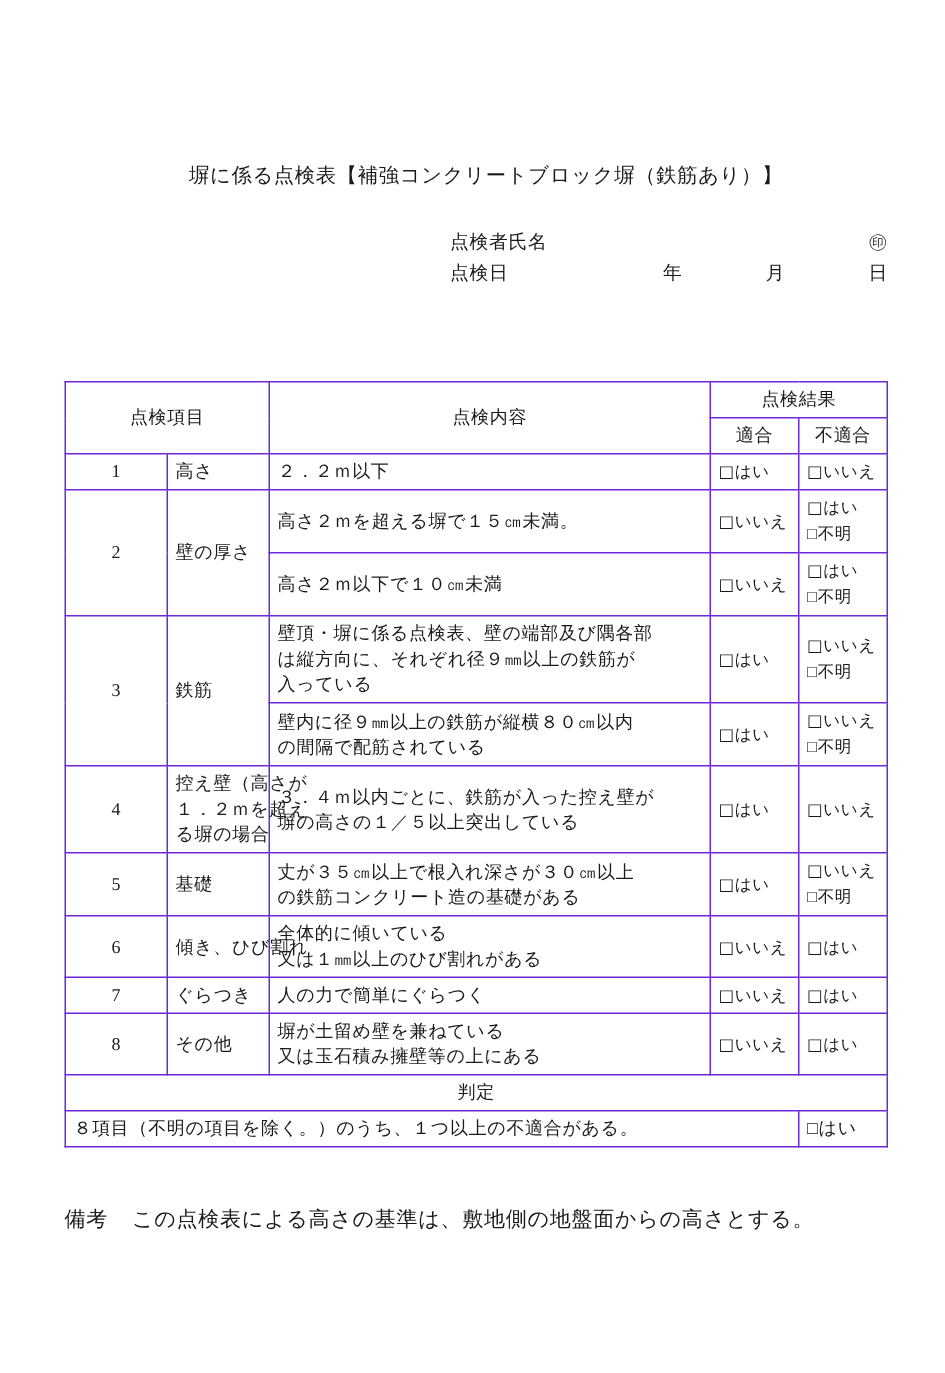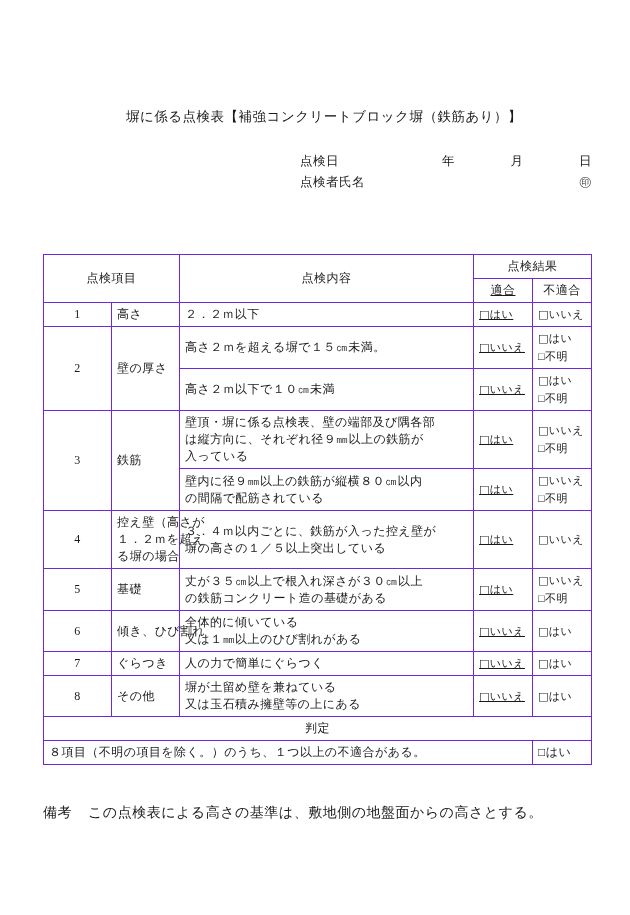--- a/index.html
+++ b/index.html
@@ -91,21 +91,21 @@
     border: 1px solid #6d28d9;
     padding: 3px 5px;
     vertical-align: middle;
     font-weight: normal;
     letter-spacing: 0.45px;
     line-height: 17px;
   }
   .c-no    { width: 21px;  text-align: center; }
   .c-item  { width: 104px; text-align: left; padding-left: 7px; }
   .c-desc  { width: 283px; text-align: left; padding-left: 9px; margin-top: 30px; }
-  .c-ok    { width: 68px;  text-align: left; padding-left: 9px; text-decoration: underline; }
+  .c-ok    { width: 68px;  text-align: left; padding-left: 9px; }
   .c-ng    { width: 70px;  text-align: left; padding-left: 9px; }
 
   .hdr-center { text-align: center; padding-left: 0; }
   .nowrapline { white-space: nowrap; }
   .opt { white-space: nowrap; }
   .opt + .opt { margin-top: 1px; font-family: Liberation Serif, serif; }
 
   .judge-head {
     text-align: center;
     letter-spacing: 1px;
@@ -130,33 +130,33 @@
 </style>
 </head>
 <body>
 
 <div class="page">
 
 
   <div class="doc-title">塀に係る点検表【補強コンクリートブロック塀（鉄筋あり）】</div>
 
   <div class="meta-block">
+    <div class="meta-line">
+      <span class="meta-label">点検者氏名</span>
+      <span class="meta-spacer"></span>
+      <span class="meta-seal">㊞</span>
+    </div>
     <div class="meta-line">
       <span class="meta-label">点検日</span>
       <span class="meta-spacer"></span>
       <span class="meta-ymd">
         <span>年</span>
         <span>月</span>
         <span>日</span>
       </span>
-    </div>
-    <div class="meta-line">
-      <span class="meta-label">点検者氏名</span>
-      <span class="meta-spacer"></span>
-      <span class="meta-seal">㊞</span>
     </div>
   </div>
 
 
   <div class="tbl-wrap">
     <table class="insp">
       <thead>
         <tr>
           <th class="c-no hdr-center" colspan="2" rowspan="2" style="width:125px">点検項目</th>
           <th class="c-desc hdr-center" rowspan="2">点検内容</th>

